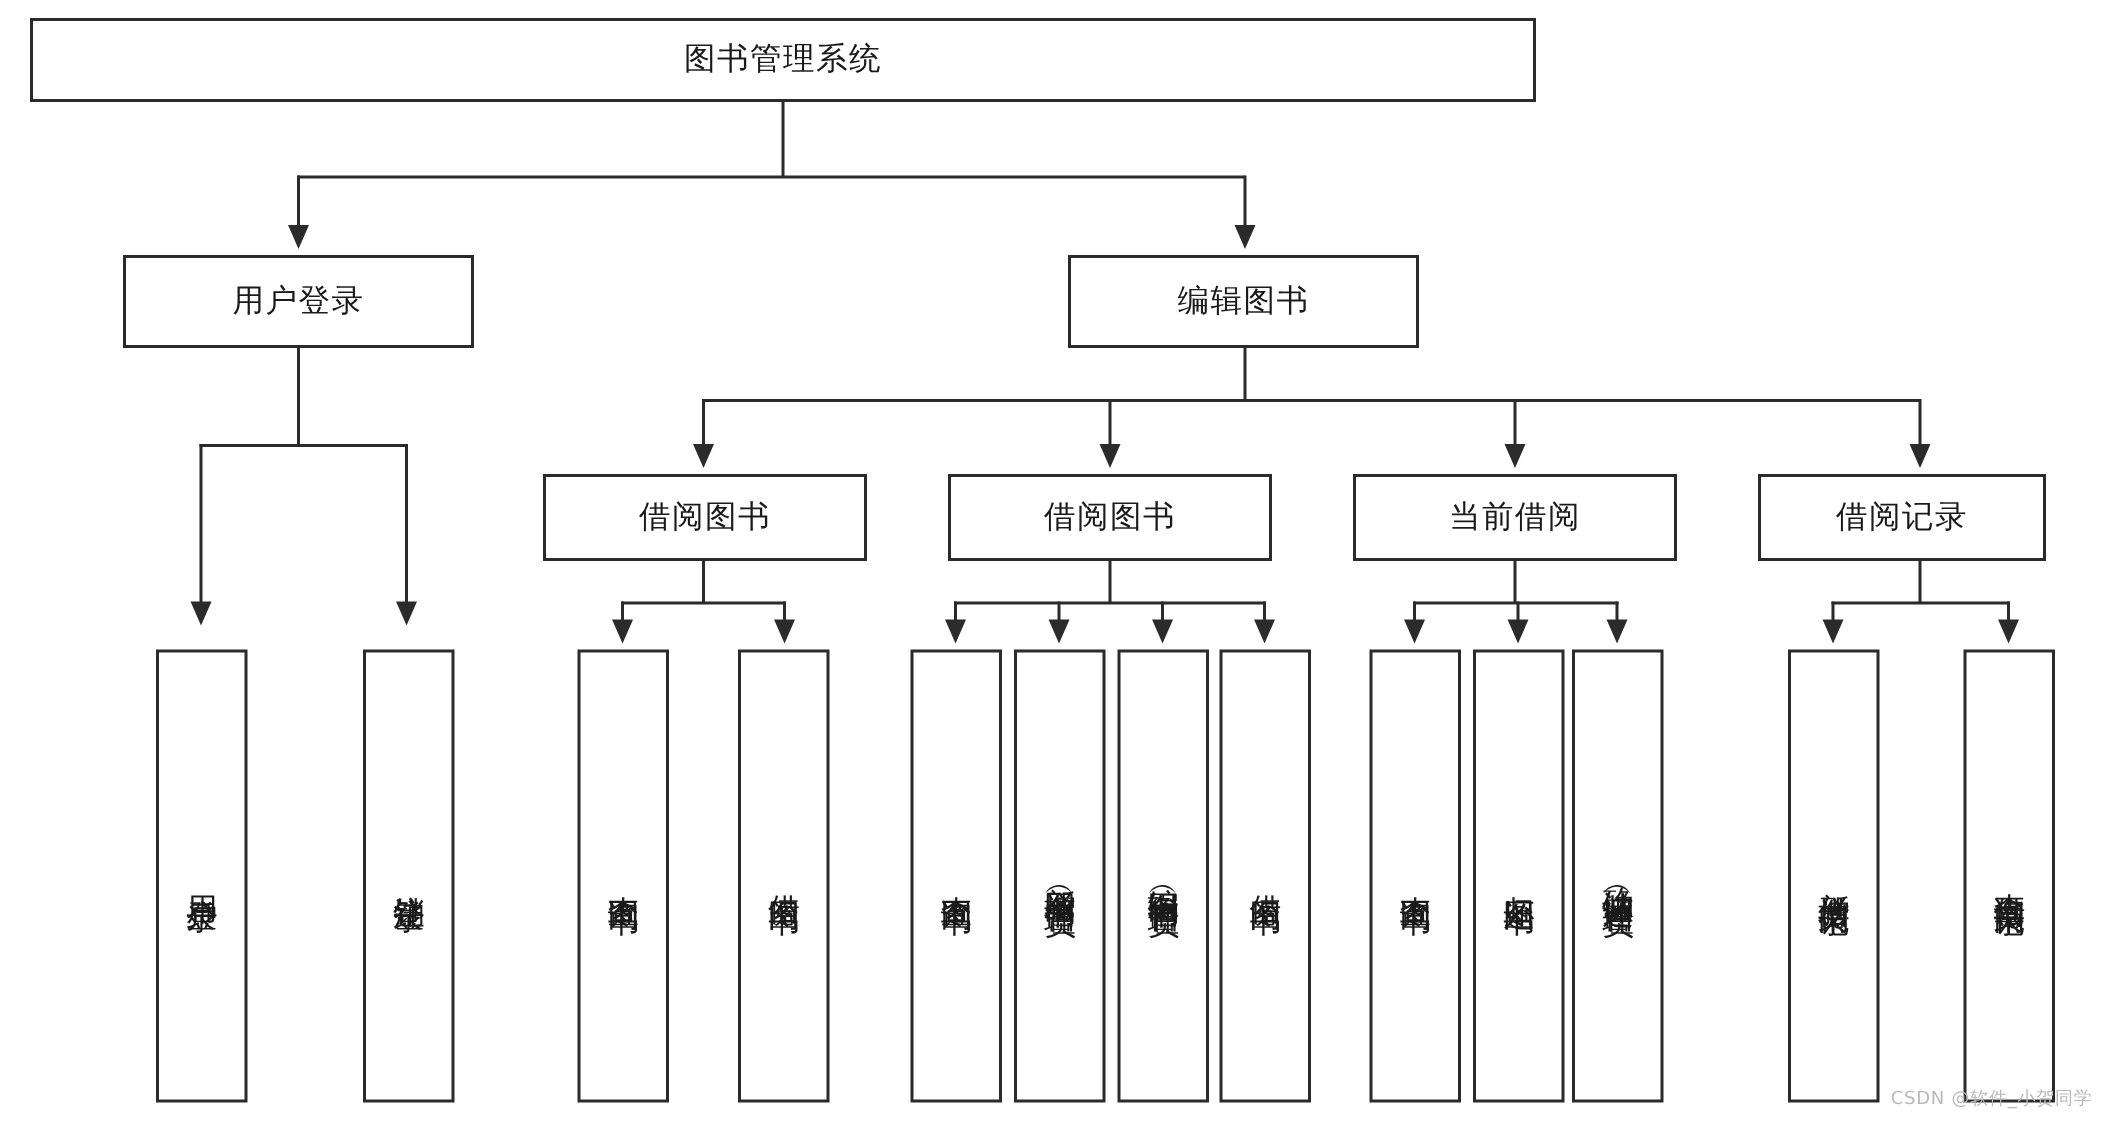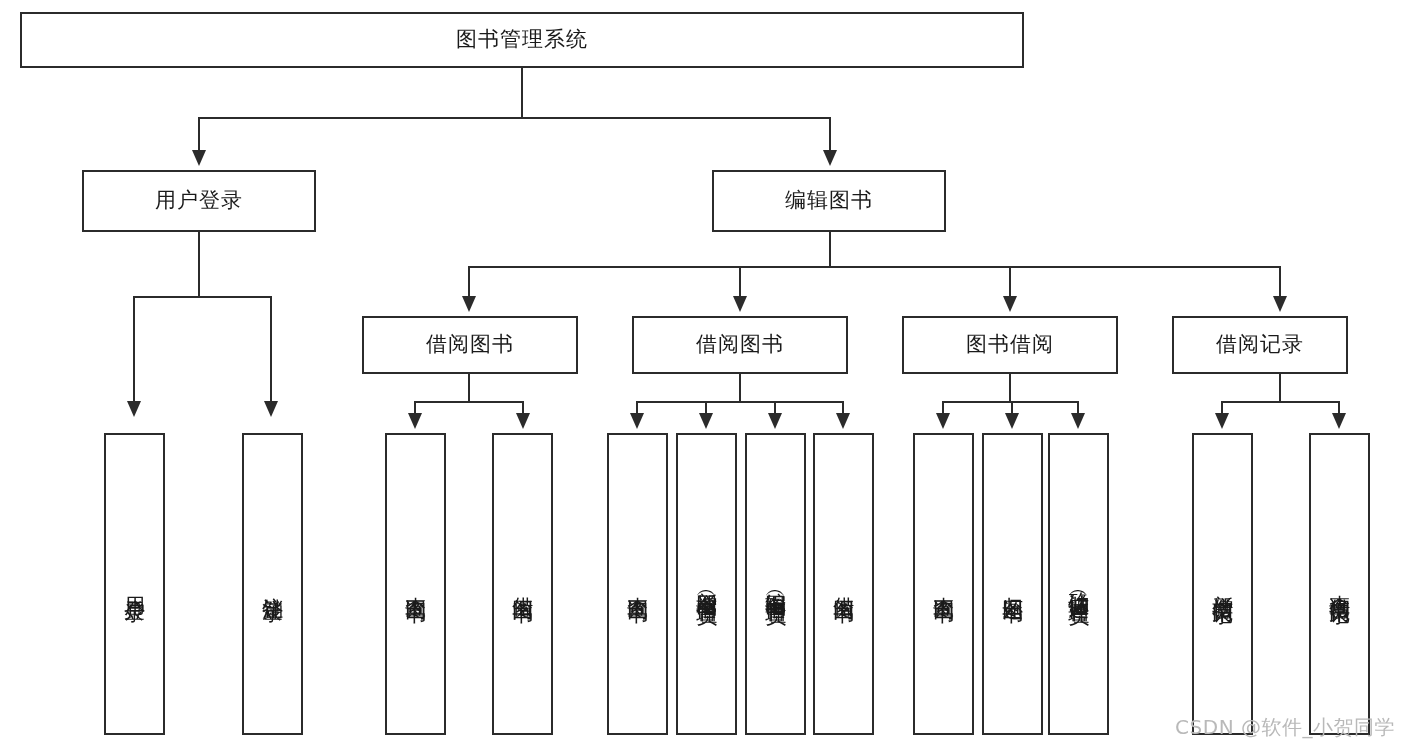--- a/index.html
+++ b/index.html
@@ -58,21 +58,21 @@
     width: 0;
     height: 0;
     border-left: 7px solid transparent;
     border-right: 7px solid transparent;
     border-top: 16px solid #2b2b2b;
   }
   #watermark {
     position: absolute;
     right: 10px;
     bottom: 6px;
-    font-size: 20px;
+    font-size: 12px;
     color: #b9b9b9;
     letter-spacing: 0.5px;
     white-space: nowrap;
     pointer-events: none;
   }
 </style>
 </head>
 <body>
 
 <div id="canvas">
@@ -110,22 +110,22 @@
   <div class="arrow" style="left:733px; top:296px;"></div>
 
   <div class="seg v" style="left:1009px; top:266px; height:32px;"></div>
   <div class="arrow" style="left:1003px; top:296px;"></div>
 
   <div class="seg v" style="left:1279px; top:266px; height:32px;"></div>
   <div class="arrow" style="left:1273px; top:296px;"></div>
 
   <div class="node horiz" style="left:362px; top:316px; width:216px; height:58px;">借阅图书</div>
   <div class="node horiz" style="left:632px; top:316px; width:216px; height:58px;">借阅图书</div>
-  <div class="node horiz" style="left:902px; top:316px; width:216px; height:58px;">图书借阅</div>
-  <div class="node horiz" style="left:1172px; top:316px; width:176px; height:58px;">借阅记录</div>
+  <div class="node horiz" style="left:902px; top:316px; width:216px; height:58px;">当前借阅</div>
+  <div class="node horiz" style="left:1172px; top:316px; width:192px; height:58px;">借阅记录</div>
 
   <div class="seg v" style="left:468px; top:374px; height:28px;"></div>
   <div class="seg h" style="left:414px; top:401px; width:110px;"></div>
   <div class="seg v" style="left:414px; top:401px; height:14px;"></div>
   <div class="arrow" style="left:408px; top:413px;"></div>
   <div class="seg v" style="left:522px; top:401px; height:14px;"></div>
   <div class="arrow" style="left:516px; top:413px;"></div>
 
   <div class="seg v" style="left:739px; top:374px; height:28px;"></div>
   <div class="seg h" style="left:636px; top:401px; width:208px;"></div>

